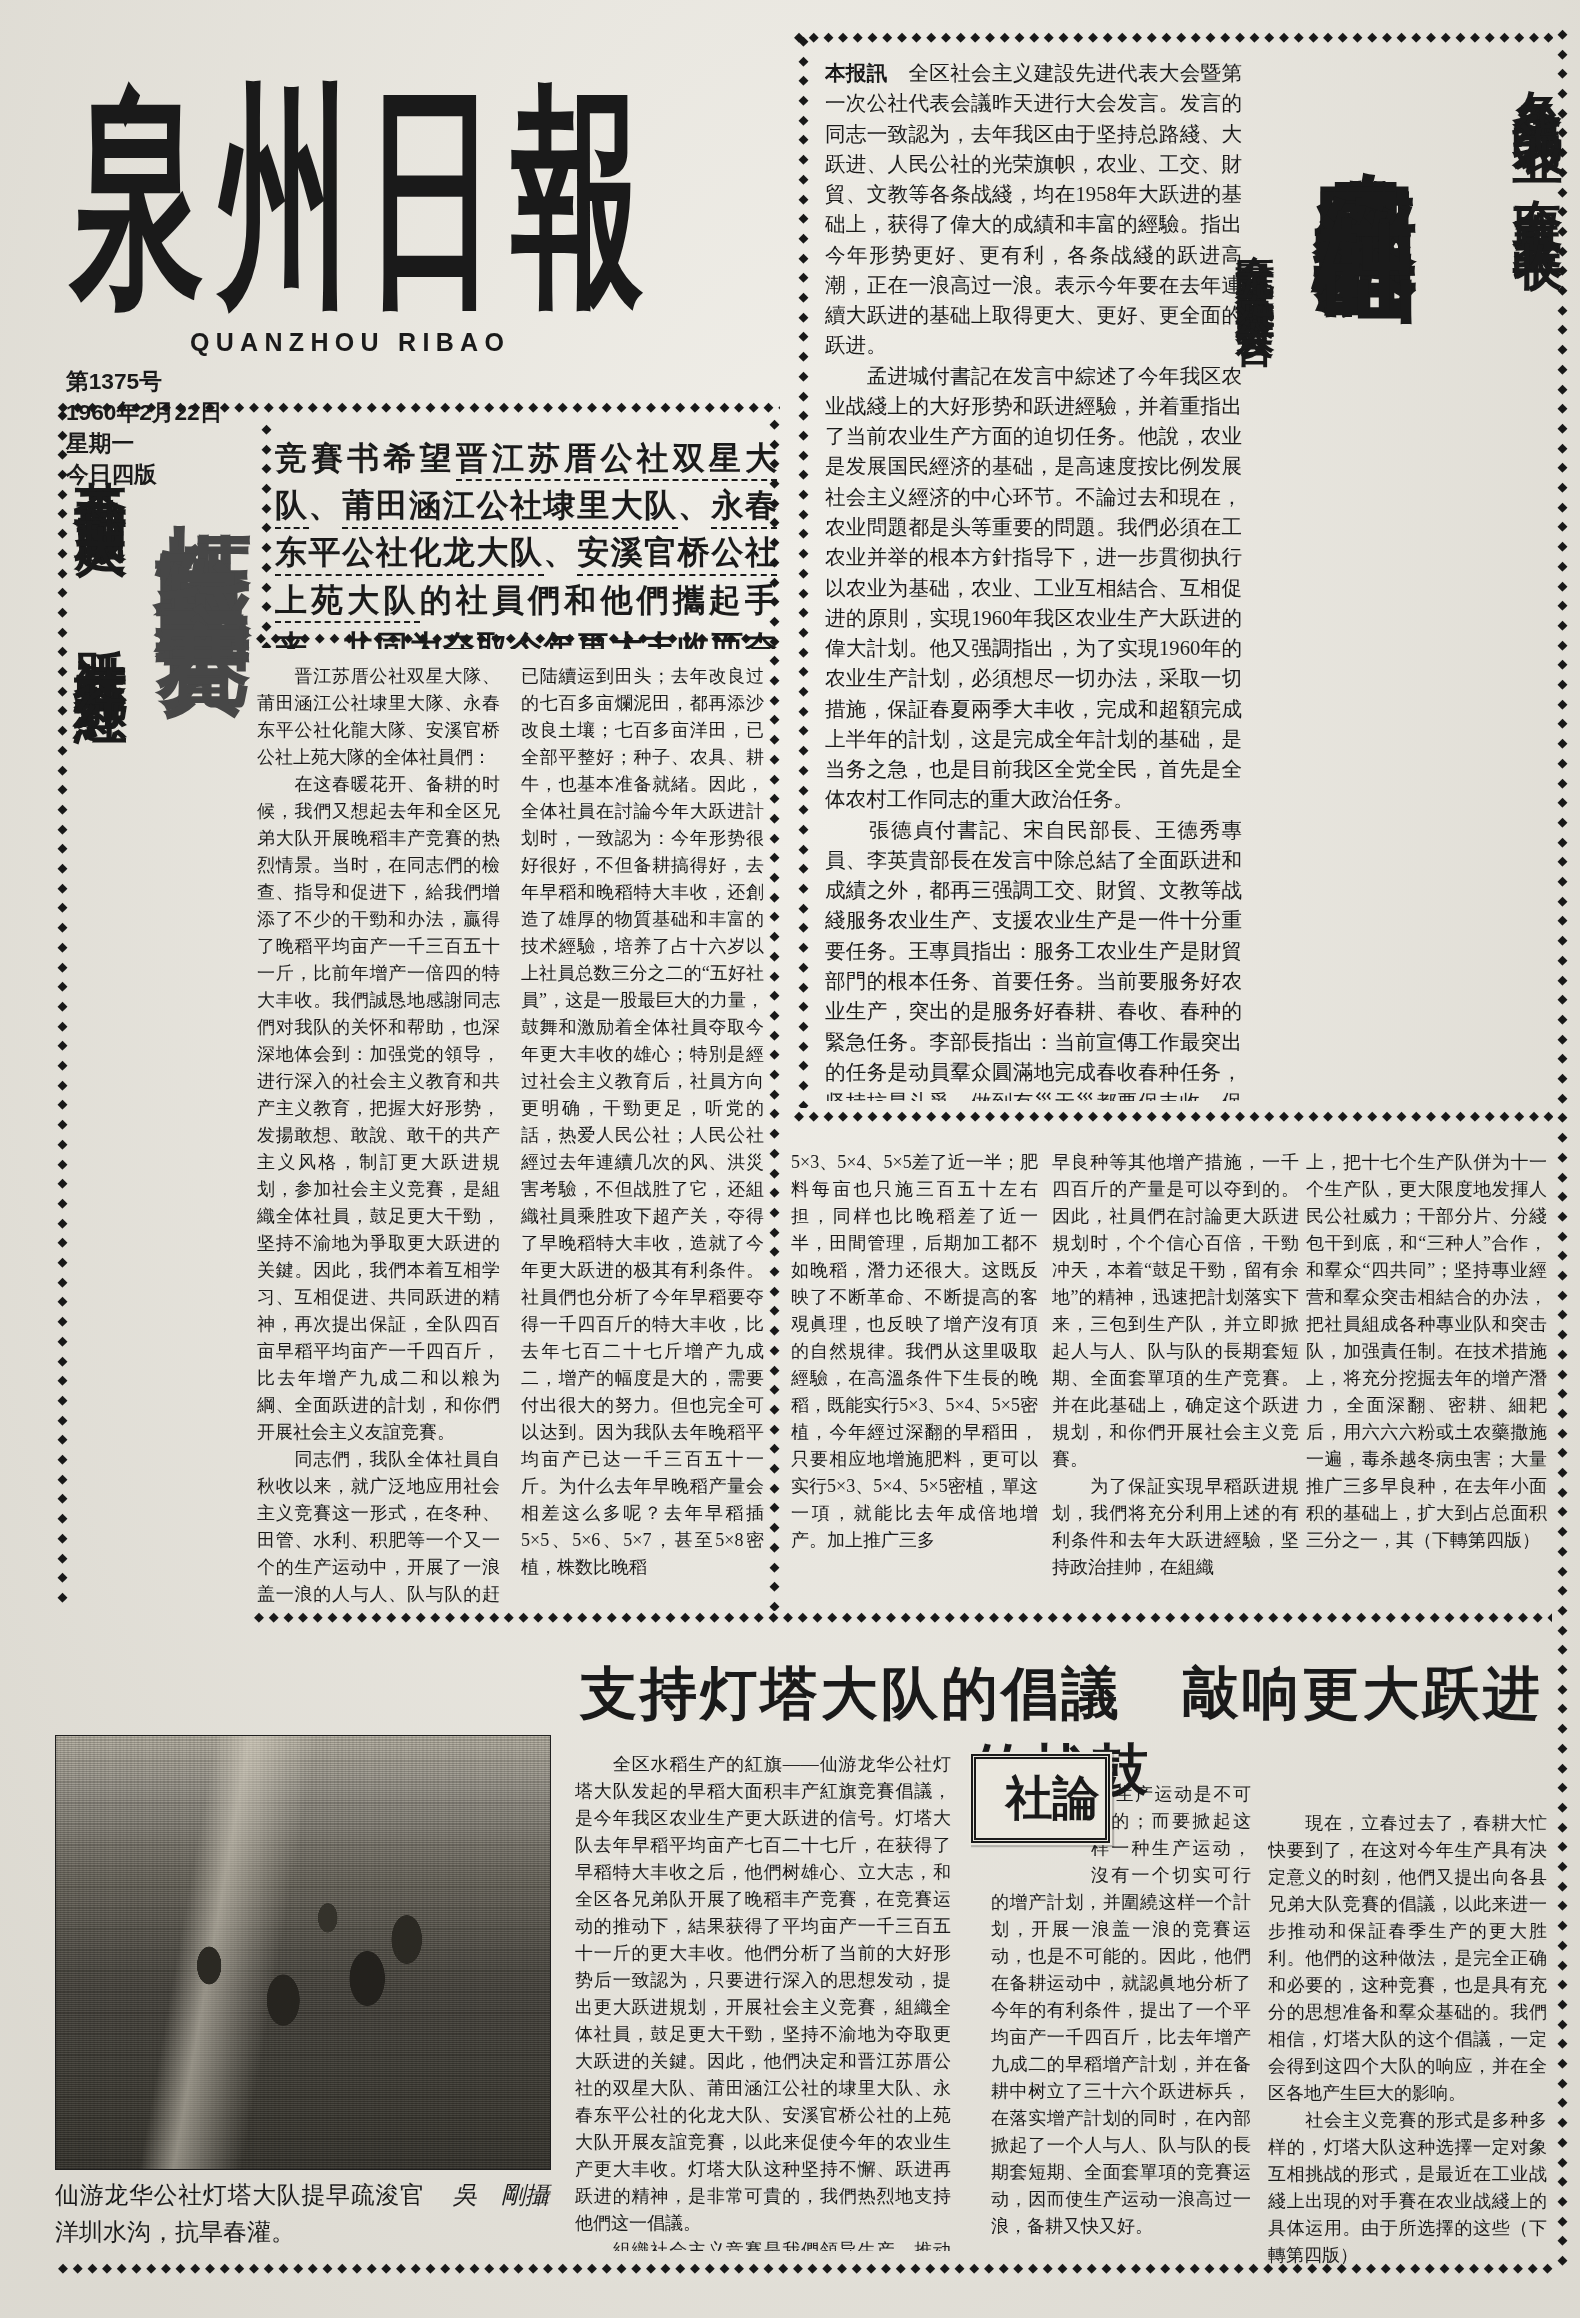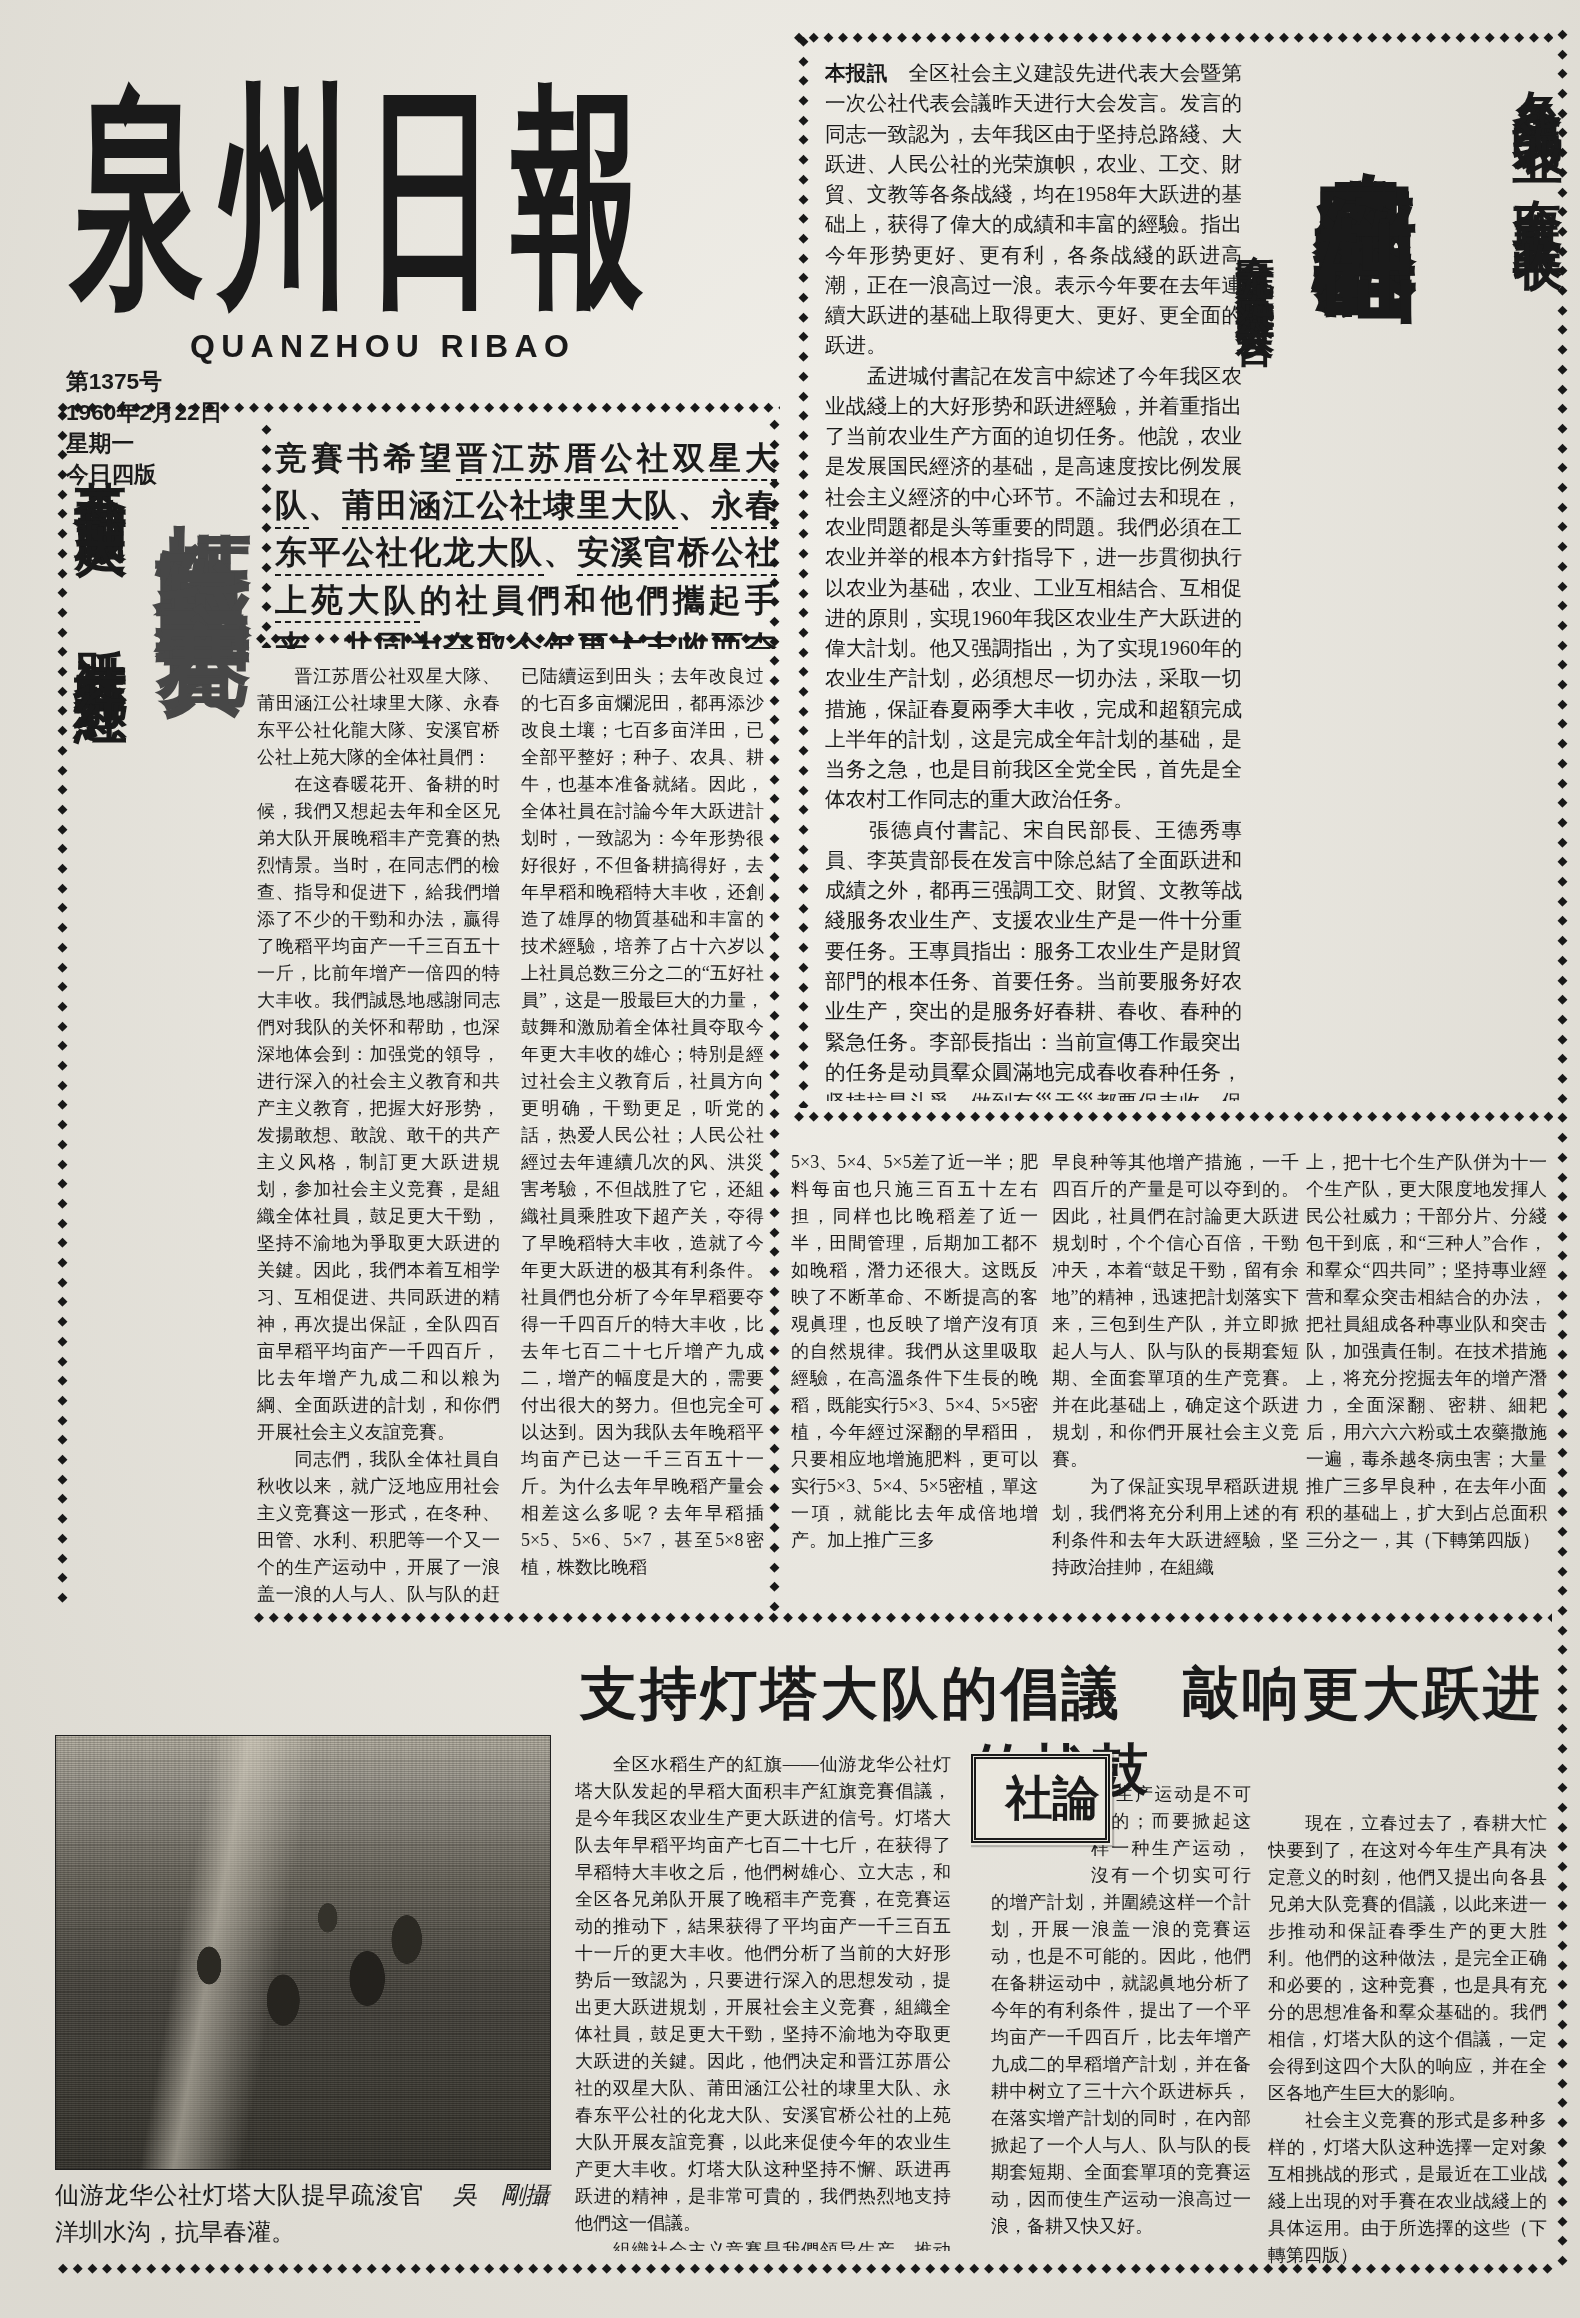--- a/index.html
+++ b/index.html
@@ -8,21 +8,21 @@
     background-image:radial-gradient(ellipse at 50% 30%, rgba(255,255,255,.35), rgba(0,0,0,.06) 90%);
     color:#1a1a1a;font-family:"Liberation Serif",serif;overflow:hidden;}
   .abs{position:absolute;}
   
   .chain{position:absolute;overflow:hidden;color:#181818;white-space:nowrap;user-select:none;}
   .chain.h{font-size:13px;letter-spacing:4.7px;height:21px;line-height:21px;}
   .chain.v{writing-mode:vertical-rl;text-orientation:upright;font-size:13px;letter-spacing:4.7px;width:21px;line-height:21px;}
   
   .mast-title{left:71px;top:40px;font-size:133px;font-weight:bold;letter-spacing:13.7px;
     transform:scaleY(1.78);transform-origin:left top;font-family:"Liberation Serif",serif;}
-  .mast-latin{left:190px;top:328px;font-size:32px;font-weight:bold;letter-spacing:6.3px;
+  .mast-latin{left:190px;top:328px;font-size:25px;font-weight:bold;letter-spacing:6.3px;
     font-family:"Liberation Sans",sans-serif;}
   .dateline{left:66px;top:366px;width:709px;display:flex;justify-content:space-between;
     font-size:22.7px;font-weight:bold;font-family:"Liberation Sans",sans-serif;flex-direction:column;}
   
   .vert{writing-mode:vertical-rl;text-orientation:upright;position:absolute;overflow:hidden;}
   .slogan-left{left:65px;top:438px;height:1201px;font-size:53px;font-weight:bold;letter-spacing:6.3px;}
   .big-left{left:140px;top:447px;height:1270px;font-size:96px;font-weight:900;letter-spacing:8.4px;
     color:#474747;font-family:"Liberation Sans",sans-serif;}
   .kicker-right{left:1505px;top:50px;height:1049px;font-size:50px;font-weight:bold;letter-spacing:7.4px;}
   .main-right{left:1297px;top:89px;height:1041px;font-size:104px;font-weight:900;letter-spacing:5.3px;

